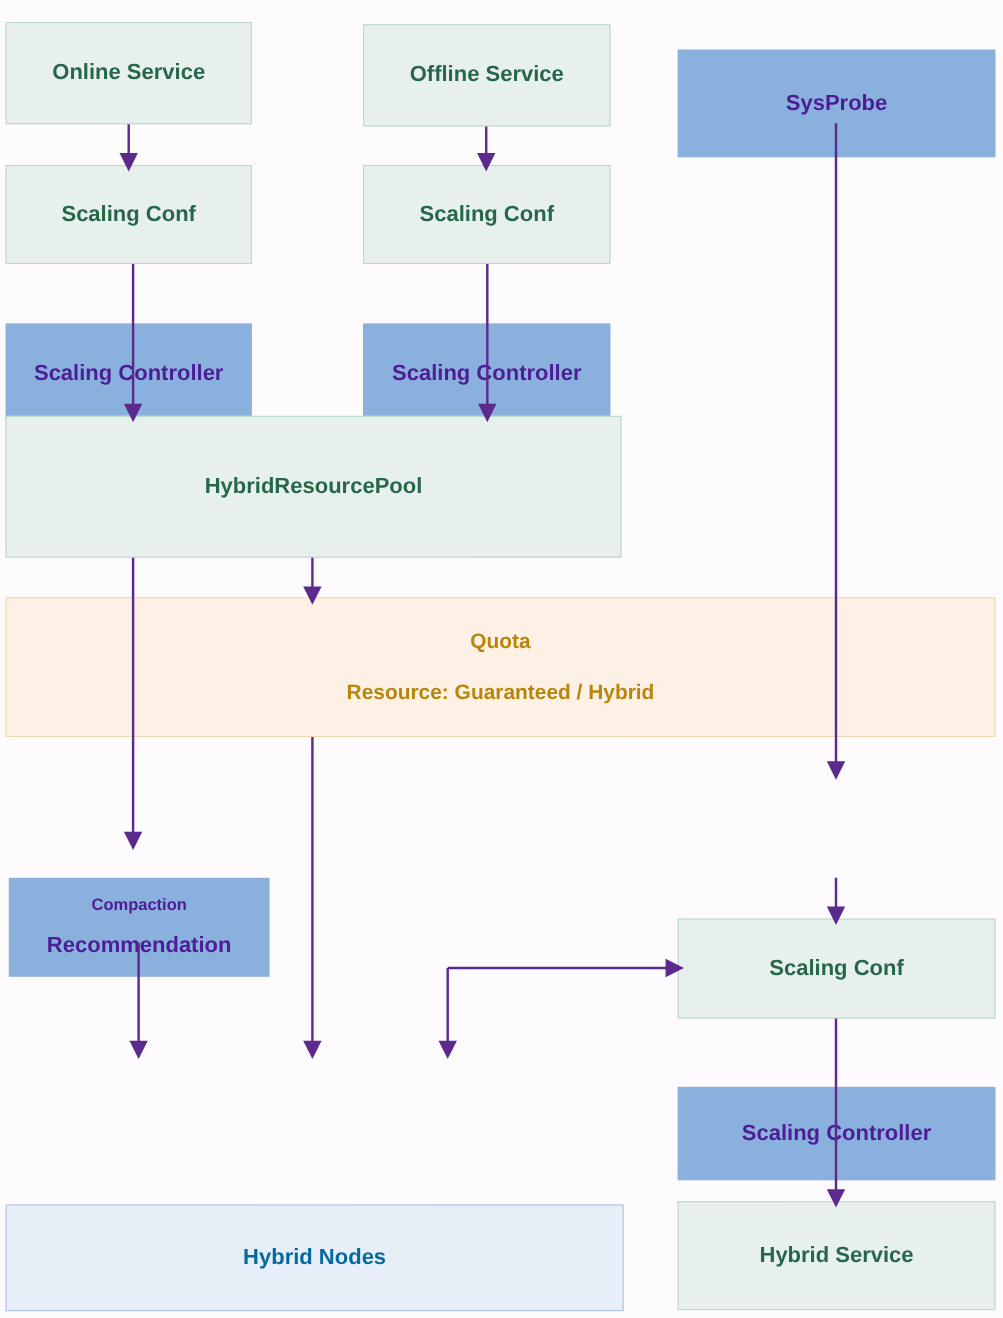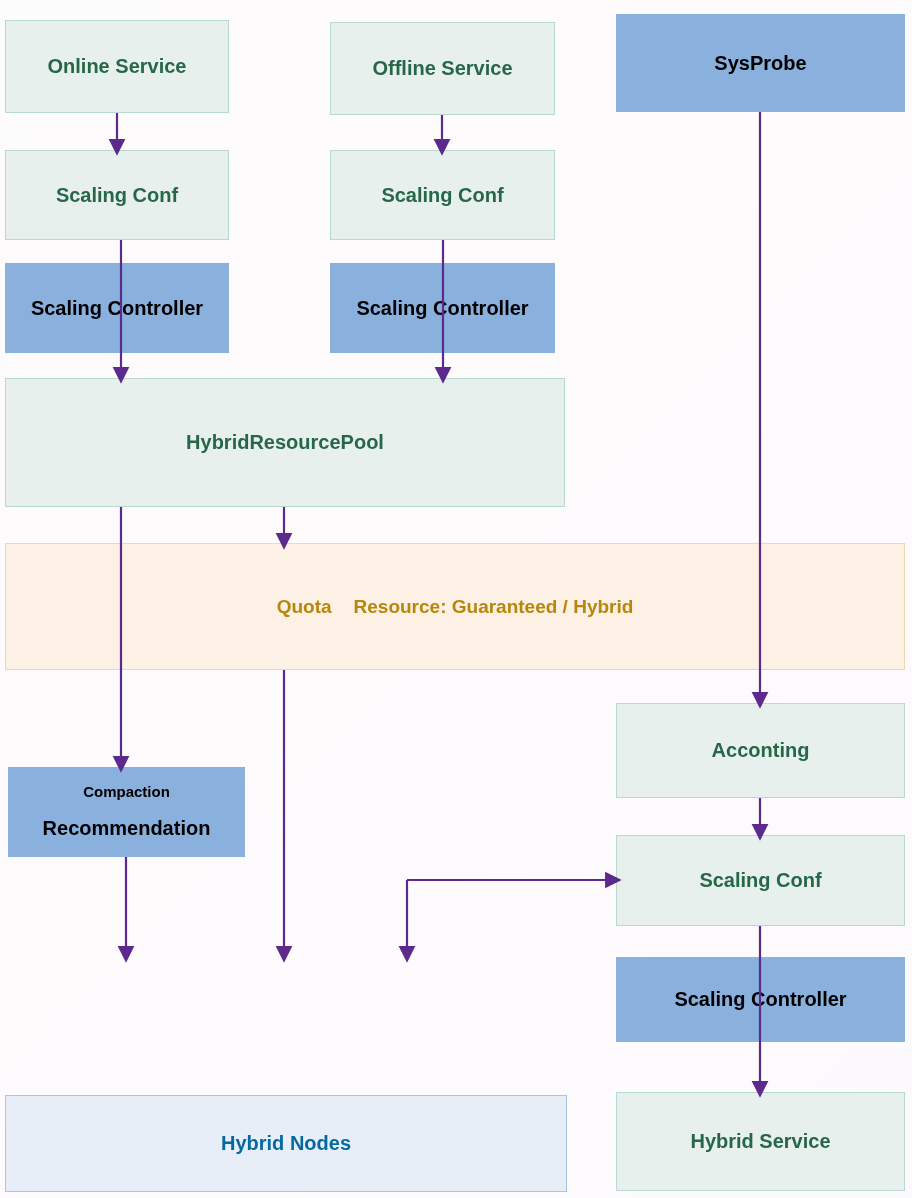--- a/index.html
+++ b/index.html
@@ -39,38 +39,39 @@
   .node.green {
     background: #e8f0ed;
     border: 1px solid #b9d8d0;
     color: #276749;
     font-weight: bold;
     font-size: 20px;
   }
   .node.blue {
     background: #8ab0de;
     border: none;
-    color: #000000;
+    color: #4c1d95;
     font-weight: bold;
     font-size: 20px;
+    margin-top: 31px;
   }
   .node.lightblue {
     background: #e8eef8;
     border: 1px solid #a8c4e8;
     color: #0369a1;
     font-weight: bold;
     font-size: 20px;
   }
   .node.quota {
     background: #fdf0e4;
     border: 1px solid #f2d7ae;
     color: #b8860b;
     font-weight: bold;
     font-size: 19px;
-    flex-direction: row;
+    flex-direction: column;
     justify-content: center;
     gap: 22px;
     z-index: 1;
   }
   .quota-line-1 { font-size: 19px; }
   .quota-line-2 { font-size: 19px; }
   .two-line {
     flex-direction: column;
     gap: 15px;
   }
@@ -149,23 +150,20 @@
 
   <div class="node green" style="left:5px;top:378px;width:560px;height:129px;">
     <span>HybridResourcePool</span>
   </div>
 
   <div class="node quota" style="left:5px;top:543px;width:900px;height:127px;">
     <span class="quota-line-1">Quota</span>
     <span class="quota-line-2">Resource: Guaranteed / Hybrid</span>
   </div>
 
-  <div class="node green" style="left:616px;top:703px;width:289px;height:95px;">
-    <span>Acconting</span>
-  </div>
 
   <div class="node blue two-line" style="left:8px;top:767px;width:237px;height:90px;">
     <span class="small-line">Compaction</span>
     <span class="big-line">Recommendation</span>
   </div>
 
   <div class="node green" style="left:616px;top:835px;width:289px;height:91px;">
     <span>Scaling Conf</span>
   </div>
 

